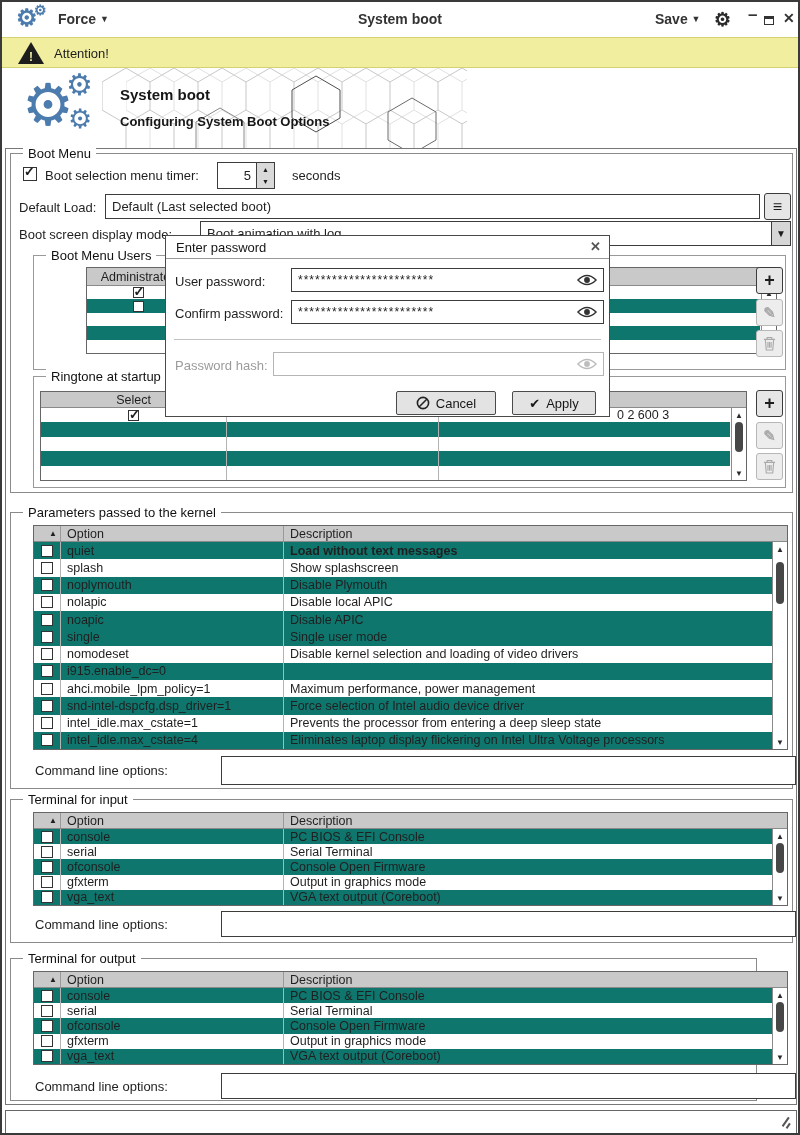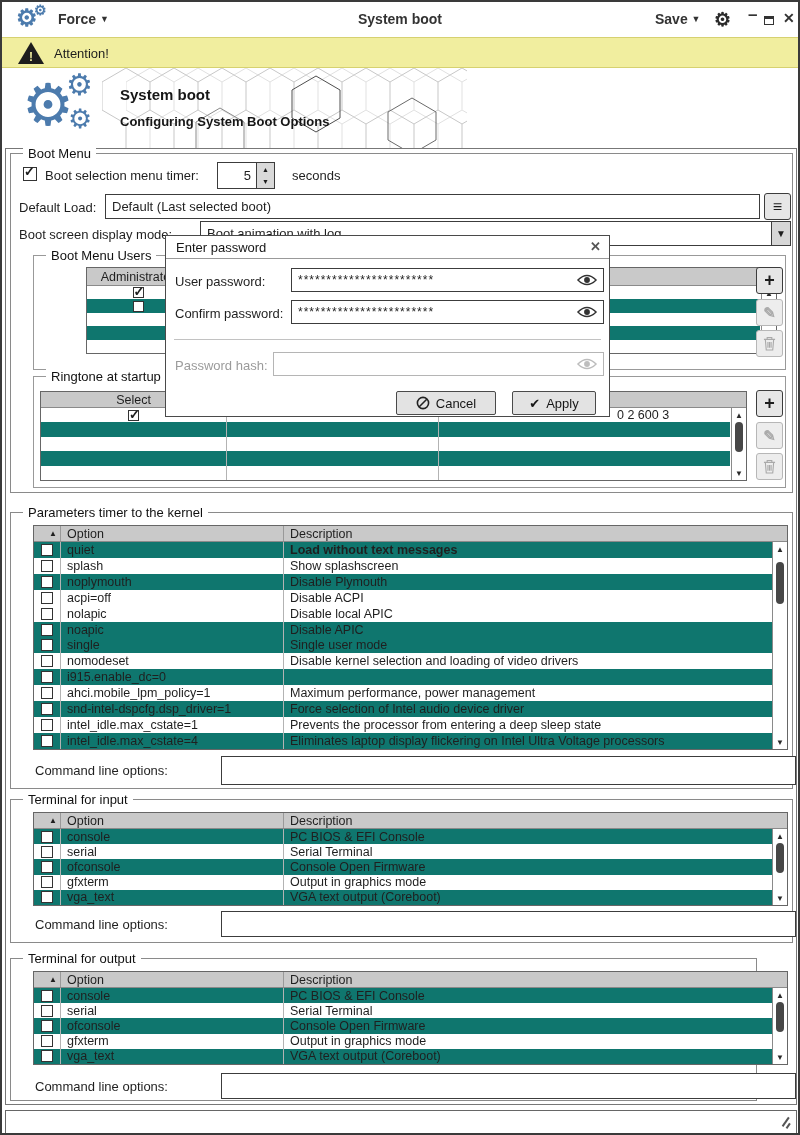--- a/index.html
+++ b/index.html
@@ -262,21 +262,21 @@
         </div>
       <div class="btn-sq disabled" style="left:722px;top:76px;">
         <svg viewBox="0 0 14 16" width="13" height="15">
             <path d="M1 3.5 H13 M4.5 3.5 V1.5 H9.5 V3.5 M2.5 3.5 L3.5 15 H10.5 L11.5 3.5 M5.3 6.5 V12.5 M7 6.5 V12.5 M8.7 6.5 V12.5" fill="none" stroke="currentColor" stroke-width="1.2"></path>
           </svg>
       </div>
     </div>
   </div>
 
   <div class="fs" style="left:8px;top:510px;width:783px;height:277px;">
-    <span class="legend">Parameters timer to the kernel</span>
+    <span class="legend">Parameters passed to the kernel</span>
     <div class="table" style="left:22px;top:12px;width:755px;height:225px;">
       <div class="thead" style="height:16px;">
         <span class="th" style="width:27px;justify-content:flex-end;padding-right:3px;font-size:8px;">▲</span>
         <span class="th" style="width:223px;padding-left:6px;">Option</span>
         <span class="th last" style="flex:1;padding-left:6px;">Description</span>
       </div>
       <div class="rows" style="top:16px;right:15px;">
 
           <div class="trow odd">
             <span class="cell" style="width:27px;justify-content:center;">
@@ -295,27 +295,20 @@
           </div>
 
           <div class="trow odd">
             <span class="cell" style="width:27px;justify-content:center;">
               <span class="cb" style="width:12px;height:12px;"></span>
             </span>
             <span class="cell" style="width:223px;padding-left:6px;">noplymouth</span>
             <span class="cell last" style="flex:1;padding-left:6px;">Disable Plymouth</span>
           </div>
 
-          <div class="trow">
-            <span class="cell" style="width:27px;justify-content:center;">
-              <span class="cb" style="width:12px;height:12px;"></span>
-            </span>
-            <span class="cell" style="width:223px;padding-left:6px;">acpi=off</span>
-            <span class="cell last" style="flex:1;padding-left:6px;">Disable ACPI</span>
-          </div>
 
           <div class="trow">
             <span class="cell" style="width:27px;justify-content:center;">
               <span class="cb" style="width:12px;height:12px;"></span>
             </span>
             <span class="cell" style="width:223px;padding-left:6px;">nolapic</span>
             <span class="cell last" style="flex:1;padding-left:6px;">Disable local APIC</span>
           </div>
 
           <div class="trow odd">

